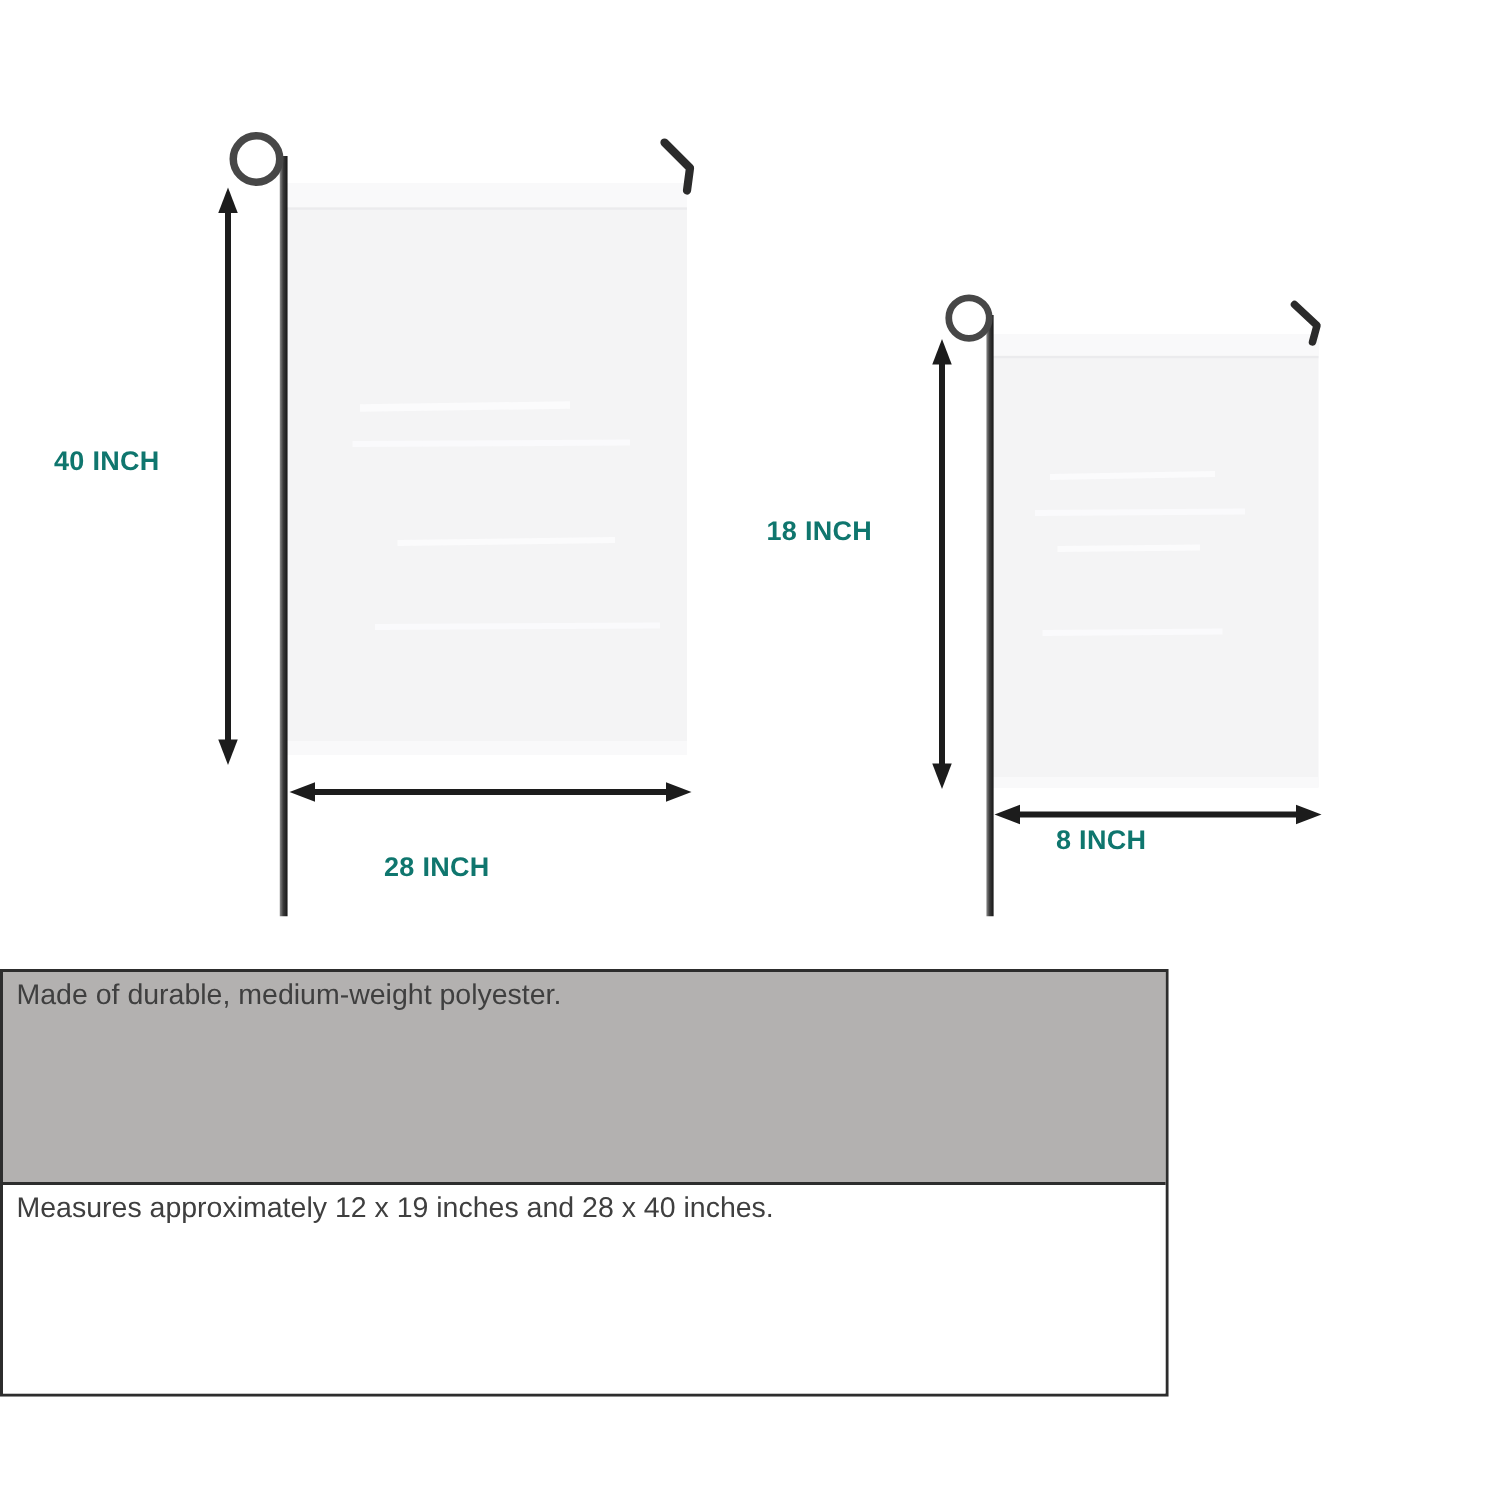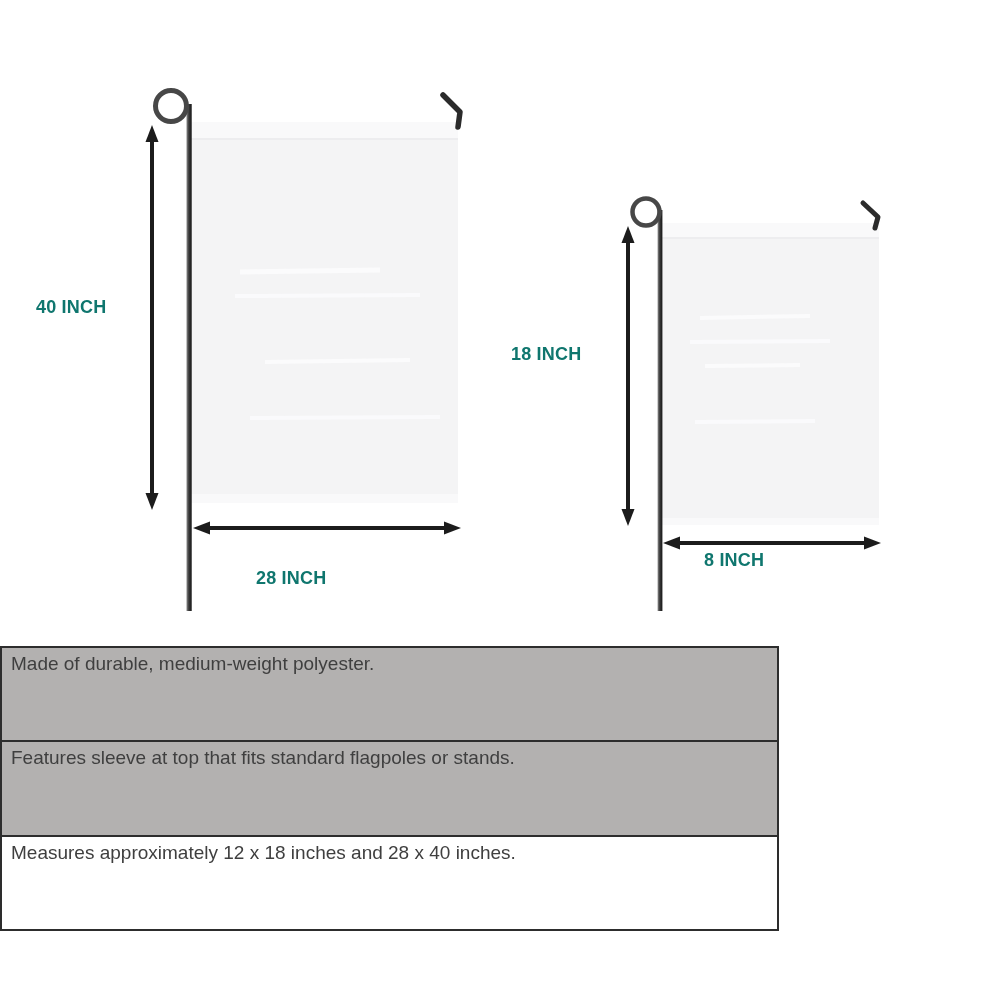--- a/index.html
+++ b/index.html
@@ -143,21 +143,18 @@
 
   <div class="dim-label label-40">40 INCH</div>
   <div class="dim-label label-28">28 INCH</div>
   <div class="dim-label label-18">18 INCH</div>
   <div class="dim-label label-12">8 INCH</div>
 
   <div class="features-table">
     <div class="feature-row shaded">
       <span>Made of durable, medium-weight polyester.</span>
     </div>
-    <div class="feature-row shaded">
-      <span>Features sleeve at top that fits standard flagpoles or stands.</span>
-    </div>
     <div class="feature-row">
-      <span>Measures approximately 12 x 18 inches and 28 x 40 inches.</span>
+      <span>Measures approximately 12 x 19 inches and 28 x 40 inches.</span>
     </div>
   </div>
 
 </div>
 
 </body></html>

